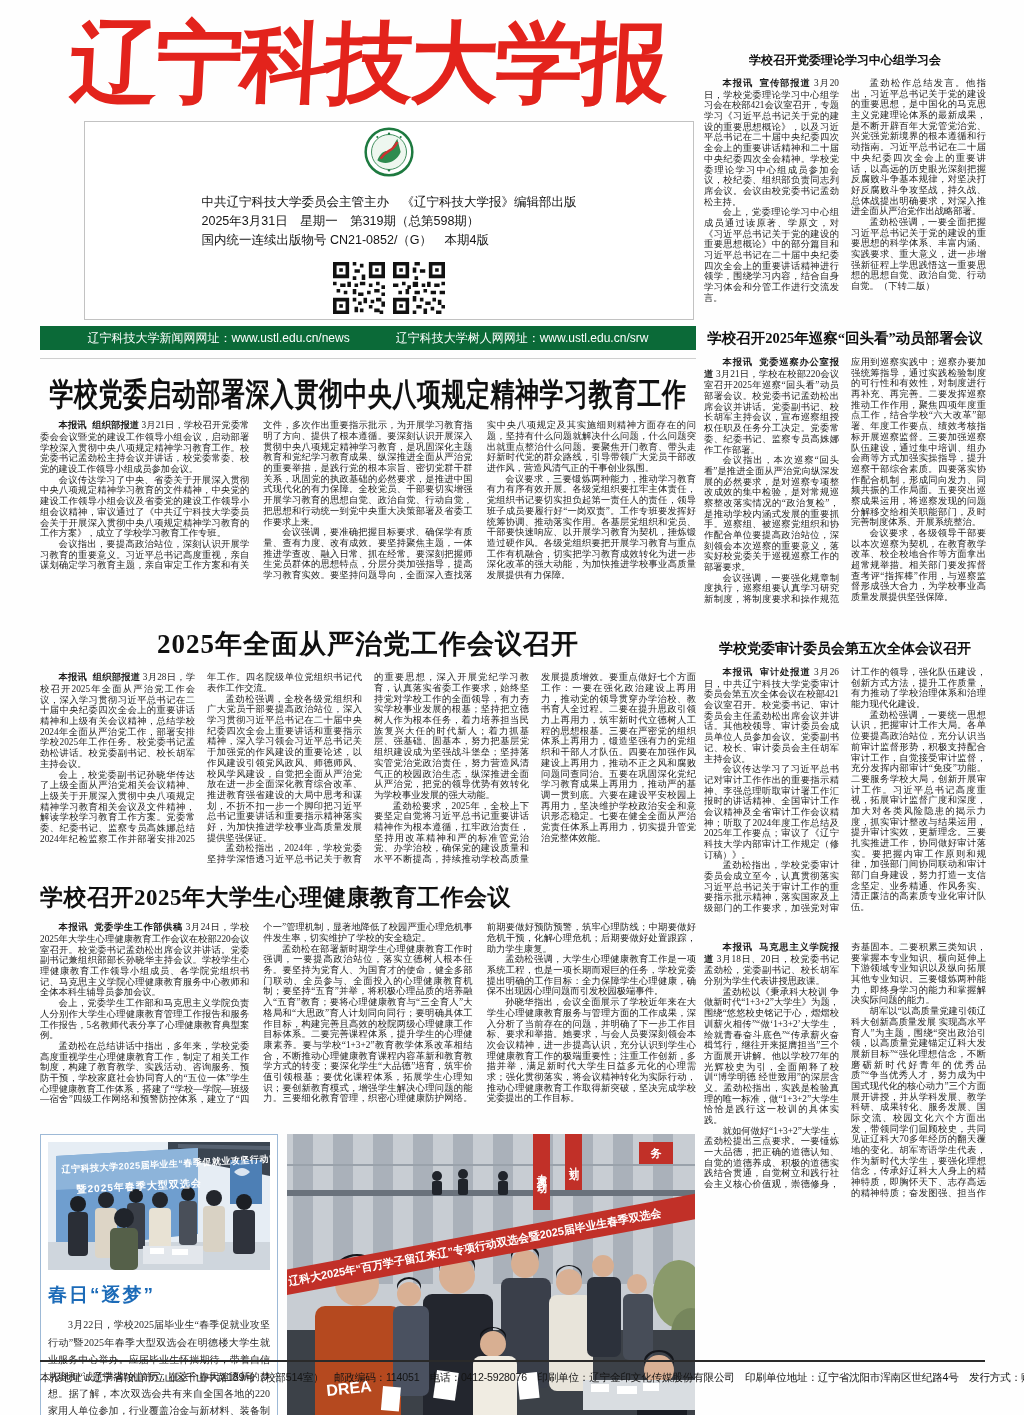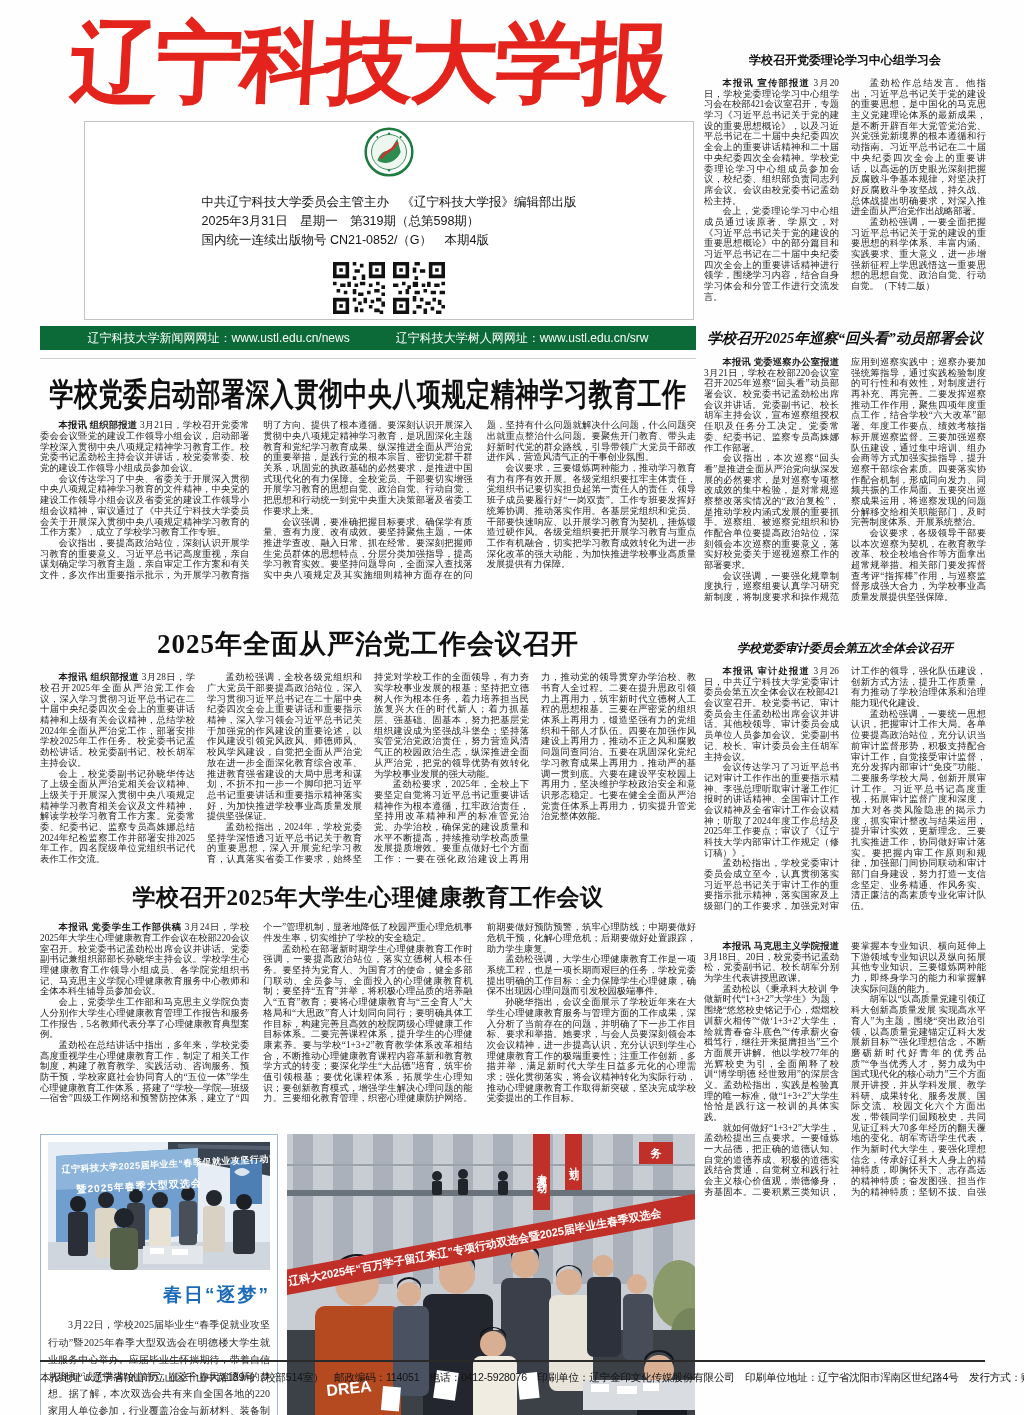--- a/index.html
+++ b/index.html
@@ -19,44 +19,44 @@
   .qr-wrap{display:flex;gap:8px;}
   .qr{width:52px;height:52px;}
   .green-bar{margin-top:6px;height:24px;background:#0b6a38;display:flex;align-items:center;justify-content:center;
       gap:46px;font-family:"Liberation Sans",sans-serif;font-size:12px;color:#fff;white-space:nowrap;}
   .mast-rule{border:none;border-top:1px solid #cfcfcf;margin:8px 0 0;}
   
   .h-main1{margin:14px 0 10px;text-align:center;}
   .h-main1 span{display:inline-block;font-family:"Liberation Sans",sans-serif;font-weight:900;
       font-size:24px;letter-spacing:0.5px;transform:scaleY(1.32);white-space:nowrap;color:#101010;}
   .h-main2{margin:12px 0 10px;text-align:center;font-weight:900;font-size:27px;letter-spacing:1px;color:#101010;}
-  .h-main3{margin:10px 0 9px;text-align:center;font-weight:900;font-size:23px;letter-spacing:0.5px;color:#101010;}
+  .h-main3{margin:10px 0 9px;font-weight:900;font-size:23px;letter-spacing:0.5px;color:#101010;}
   .r-head{margin:0 0 9px;text-align:center;font-weight:900;color:#101010;white-space:nowrap;}
   .r-head.r1{font-size:12px;}
-  .r-head.r2{font-size:14.5px;font-style:italic;}
-  .r-head.r3{font-size:12px;font-style:italic;}
+  .r-head.r2{font-size:14.5px;}
+  .r-head.r3{font-size:14px;}
   .r-head.r4{font-family:"Liberation Sans",sans-serif;font-size:18px;letter-spacing:1px;}
   
   .body-text{font-size:9.3px;line-height:1.15;text-align:justify;color:#1c1c1c;overflow:hidden;}
   .body-text p{margin:0;text-indent:2em;}
-  .body-text b{font-family:Liberation Serif, serif;font-weight:700;}
+  .body-text b{font-family:Liberation Mono, monospace;font-weight:700;}
   .cols3{column-count:3;column-gap:14px;height:194px;}
   .cols4{column-count:4;column-gap:12px;height:200px;}
   .cols3b{column-count:3;column-gap:14px;height:202px;}
   .cols2{column-count:2;column-gap:12px;}
   .r-art{margin-bottom:17px;}
   .r-art .body-text.hA{height:234px;}
   .r-art .body-text.hB{height:266px;}
   .r-art .body-text.hC{height:258px;}
   .r-art .body-text.hD{height:258px;margin-top:7px;}
   
   .photo-row{display:flex;gap:9px;margin-top:10px;}
   .photo-card{flex:0 0 238px;height:292px;border:1px solid #9db9d6;box-sizing:border-box;padding:7px;overflow:hidden;background:#fff;}
   .photo-card .photo{position:relative;width:222px;height:128px;overflow:hidden;}
-  .photo-title{margin:12px 0 8px;text-align:right;color:#1c6bb8;font-family:"Liberation Sans",sans-serif;
+  .photo-title{margin:12px 0 8px;text-align:left;color:#1c6bb8;font-family:"Liberation Sans",sans-serif;
       font-weight:900;font-size:19px;letter-spacing:2px;}
   .photo-caption{font-size:10px;line-height:1.72;text-align:justify;color:#2a2a2a;}
   .photo-caption p{margin:0;text-indent:2em;}
   .photo-large{position:relative;flex:0 0 408px;height:292px;overflow:hidden;}
   .banner-diag{position:absolute;left:-10px;top:96px;width:440px;height:25px;background:#c13028;
       transform:rotate(-10.5deg);display:flex;align-items:center;overflow:hidden;
       font-family:"Liberation Sans",sans-serif;font-size:11px;font-weight:700;color:#fff;white-space:nowrap;padding-left:8px;}
   .banner-vert{position:absolute;top:0;background:#c13028;color:#fff;font-family:"Liberation Sans",sans-serif;
       font-size:10px;font-weight:700;writing-mode:vertical-rl;text-align:center;letter-spacing:3px;
       display:flex;align-items:center;justify-content:center;}

